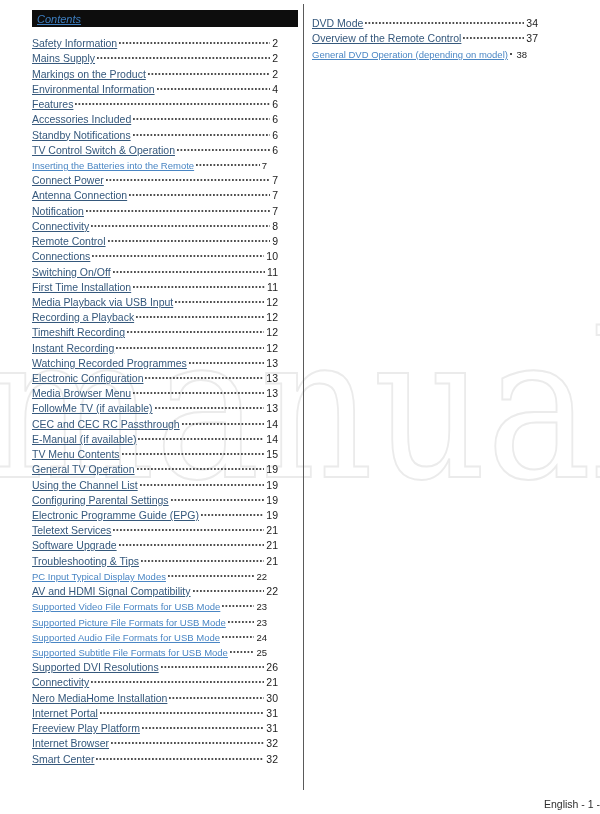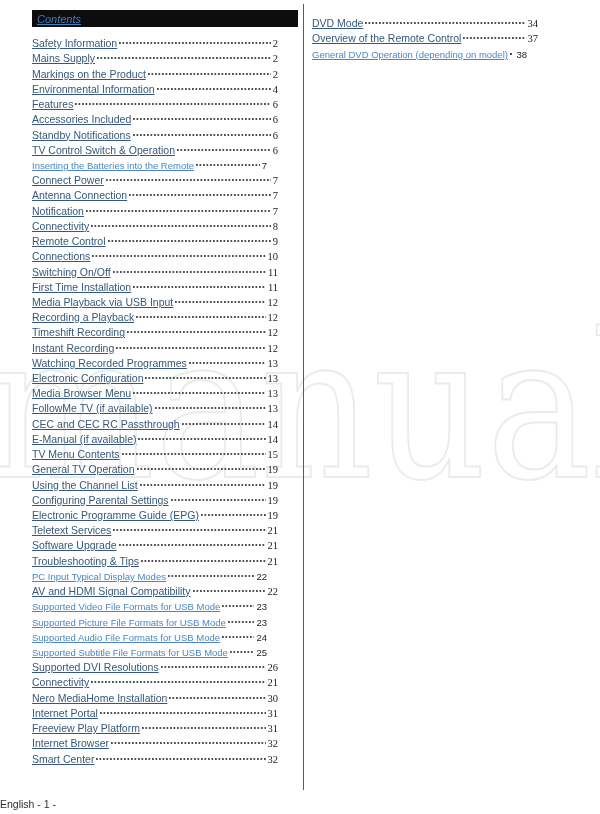--- a/index.html
+++ b/index.html
@@ -38,30 +38,30 @@
   }
   .row.main .lbl { font-size:10.5px; color:var(--main-link,#35587c); }
   .row.sub  .lbl { font-size:9.5px;  color:var(--sub-link,#4a86c4); }
   .row.sub { padding-right:11px; }
   .leader {
     flex:1; height:4px; margin:0 2px 3px 2px;
     background-image:radial-gradient(circle at 1px 2px, var(--dots,#4d4d4d) 0.9px, rgba(0,0,0,0) 1.1px);
     background-size:3.5px 4px; background-repeat:repeat-x; background-position:left bottom;
   }
   .pg { color:var(--page-number,#1c1c1c); position:relative; top:1px; }
-  .row.main .pg { font-size:10.5px;font-family:Liberation Serif, serif; }
+  .row.main .pg { font-size:10.5px; }
   .row.sub  .pg { font-size:9.5px; }
 
   .divider {
     position:absolute; left:303px; top:4px; width:1px; height:786px;
     background:var(--divider,#5a5a5a); z-index:1;
   }
 
   .footer {
-    position:absolute; left:0; right:0; bottom:4px; text-align:left;
+    position:absolute; left:0; right:0; bottom:4px; text-align:right;
     font-size:10.5px; color:var(--footer-text,#2e2e2e); z-index:1;
   }
 </style>
 </head>
 <body>
 
 <div class="page">
 
   <div class="watermark"><span class="wm-outline">manual</span></div>
 

